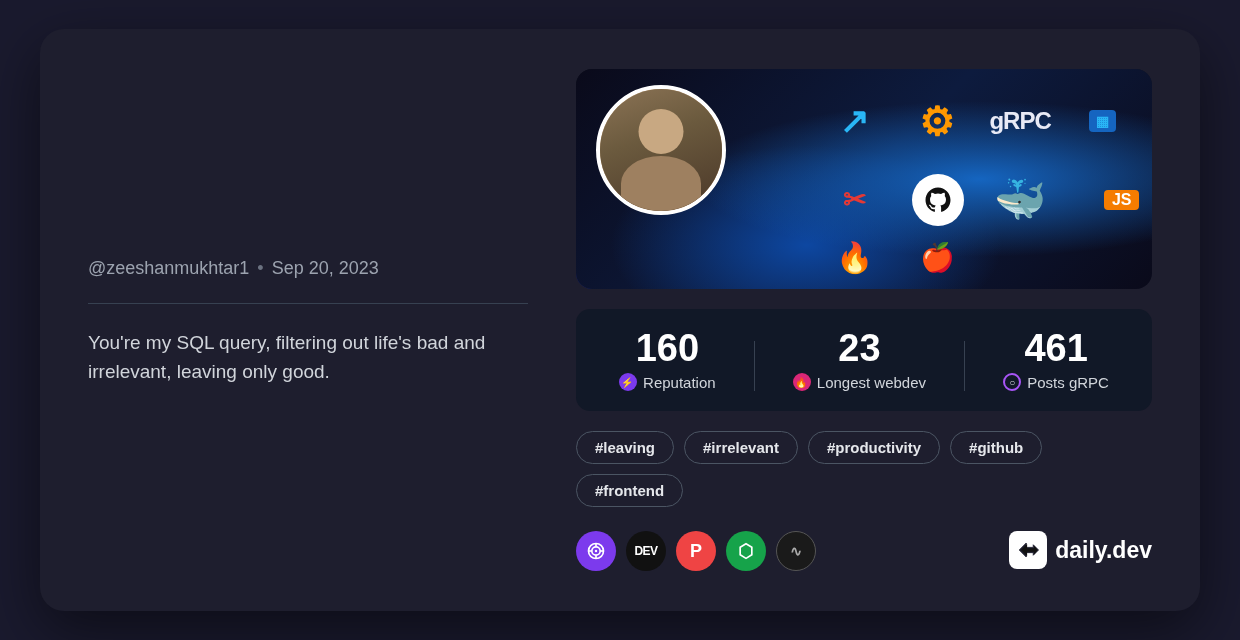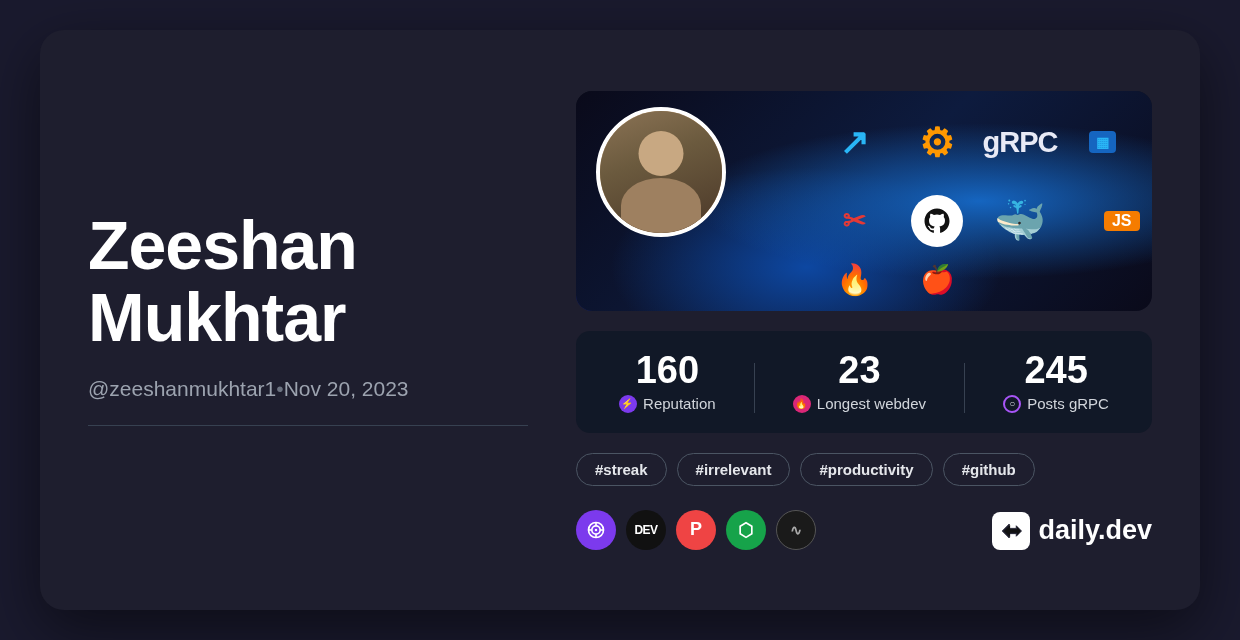--- a/index.html
+++ b/index.html
@@ -31,24 +31,25 @@
       gap: 20px;
     }
     .username {
       font-size: 68px;
       font-weight: 800;
       color: #ffffff;
       line-height: 1.05;
       letter-spacing: -1px;
     }
     .handle-date {
-      font-size: 21px;
+      font-size: 18px;
       color: #9ca3af;
       display: flex;
       align-items: flex-end;
+      gap: 8px;
       margin-top: 4px;
     }
     .dot {
       color: #6b7280;
     }
     .divider {
       width: 100%;
       height: 1px;
       background: #374151;
       margin: 4px 0;
@@ -184,21 +185,21 @@
       border-radius: 999px;
       padding: 7px 18px;
       font-size: 15px;
       font-weight: 600;
       color: #e5e7eb;
       background: transparent;
       cursor: pointer;
     }
     .bottom-row {
       display: flex;
-      align-items: flex-end;
+      align-items: flex-start;
       justify-content: space-between;
       margin-top: 4px;
     }
     .platform-icons {
       display: flex;
       gap: 10px;
       align-items: center;
     }
     .platform-icon {
       width: 40px;
@@ -225,21 +226,21 @@
     .brand-icon {
       width: 38px;
       height: 38px;
       background: #ffffff;
       border-radius: 8px;
       display: flex;
       align-items: center;
       justify-content: center;
     }
     .brand-name {
-      font-size: 27px;
+      font-size: 23px;
       color: #ffffff;
       font-weight: 400;
     }
     .brand-name span {
       font-weight: 700;
     }
     
     .banner-tech-grid {
       position: absolute;
       right: 0;
@@ -254,21 +255,21 @@
       align-items: center;
       justify-items: center;
     }
     .btech {
       font-size: 36px;
       font-weight: 900;
       line-height: 1;
     }
     .c-blue { color: #29b6f6; }
     .grpc-text {
-      font-size: 29px;
+      font-size: 24px;
       font-weight: 900;
       color: #e8eaf6;
       letter-spacing: -1px;
     }
     .github-circle {
       width: 52px;
       height: 52px;
       background: white;
       border-radius: 50%;
       display: flex;
@@ -276,27 +277,27 @@
       justify-content: center;
       font-size: 32px;
     }
   </style>
 </head>
 <body>
 
 <div class="card">
 
   <div class="left-section">
-    <div class="username">Zeeshan<br>Mukhtar</div>
     <div class="handle-date">
       <span>@zeeshanmukhtar1</span>
       <span class="dot">•</span>
-      <span>Nov 20, 2023</span>
+      <span>Sep 20, 2023</span>
     </div>
     <div class="divider"></div>
+    <div class="bio">You're my SQL query, filtering out life's bad and irrelevant, leaving only good.</div>
   </div>
 
   <div class="right-section">
 
     <div class="profile-banner">
       <div class="banner-bg"></div>
 
       <div class="banner-tech-grid">
         <span class="btech c-blue">↗</span>
         <span class="btech" style="font-size:40px; color:#ff9800;">⚙</span>
@@ -330,33 +331,34 @@
       <div class="stat-divider"></div>
       <div class="stat-item">
         <span class="stat-number">23</span>
         <span class="stat-label">
           <span class="stat-icon streak">🔥</span>
           <span>Longest webdev</span>
         </span>
       </div>
       <div class="stat-divider"></div>
       <div class="stat-item">
-        <span class="stat-number">245</span>
+        <span class="stat-number">461</span>
         <span class="stat-label">
           <span class="stat-icon posts" style="border:2px solid #a855f7; border-radius:50%; width:18px; height:18px;">○</span>
           <span>Posts gRPC</span>
         </span>
       </div>
     </div>
 
     <div class="tags-section">
-      <span class="tag">#streak</span>
+      <span class="tag">#leaving</span>
       <span class="tag">#irrelevant</span>
       <span class="tag">#productivity</span>
       <span class="tag">#github</span>
+      <span class="tag">#frontend</span>
     </div>
 
     <div class="bottom-row">
       <div class="platform-icons">
 
         <div class="platform-icon pi-target">
           <svg width="20" height="20" viewBox="0 0 24 24" fill="none">
             <circle cx="12" cy="12" r="9" stroke="white" stroke-width="2"></circle>
             <circle cx="12" cy="12" r="5" stroke="white" stroke-width="2"></circle>
             <circle cx="12" cy="12" r="1.5" fill="white"></circle>

